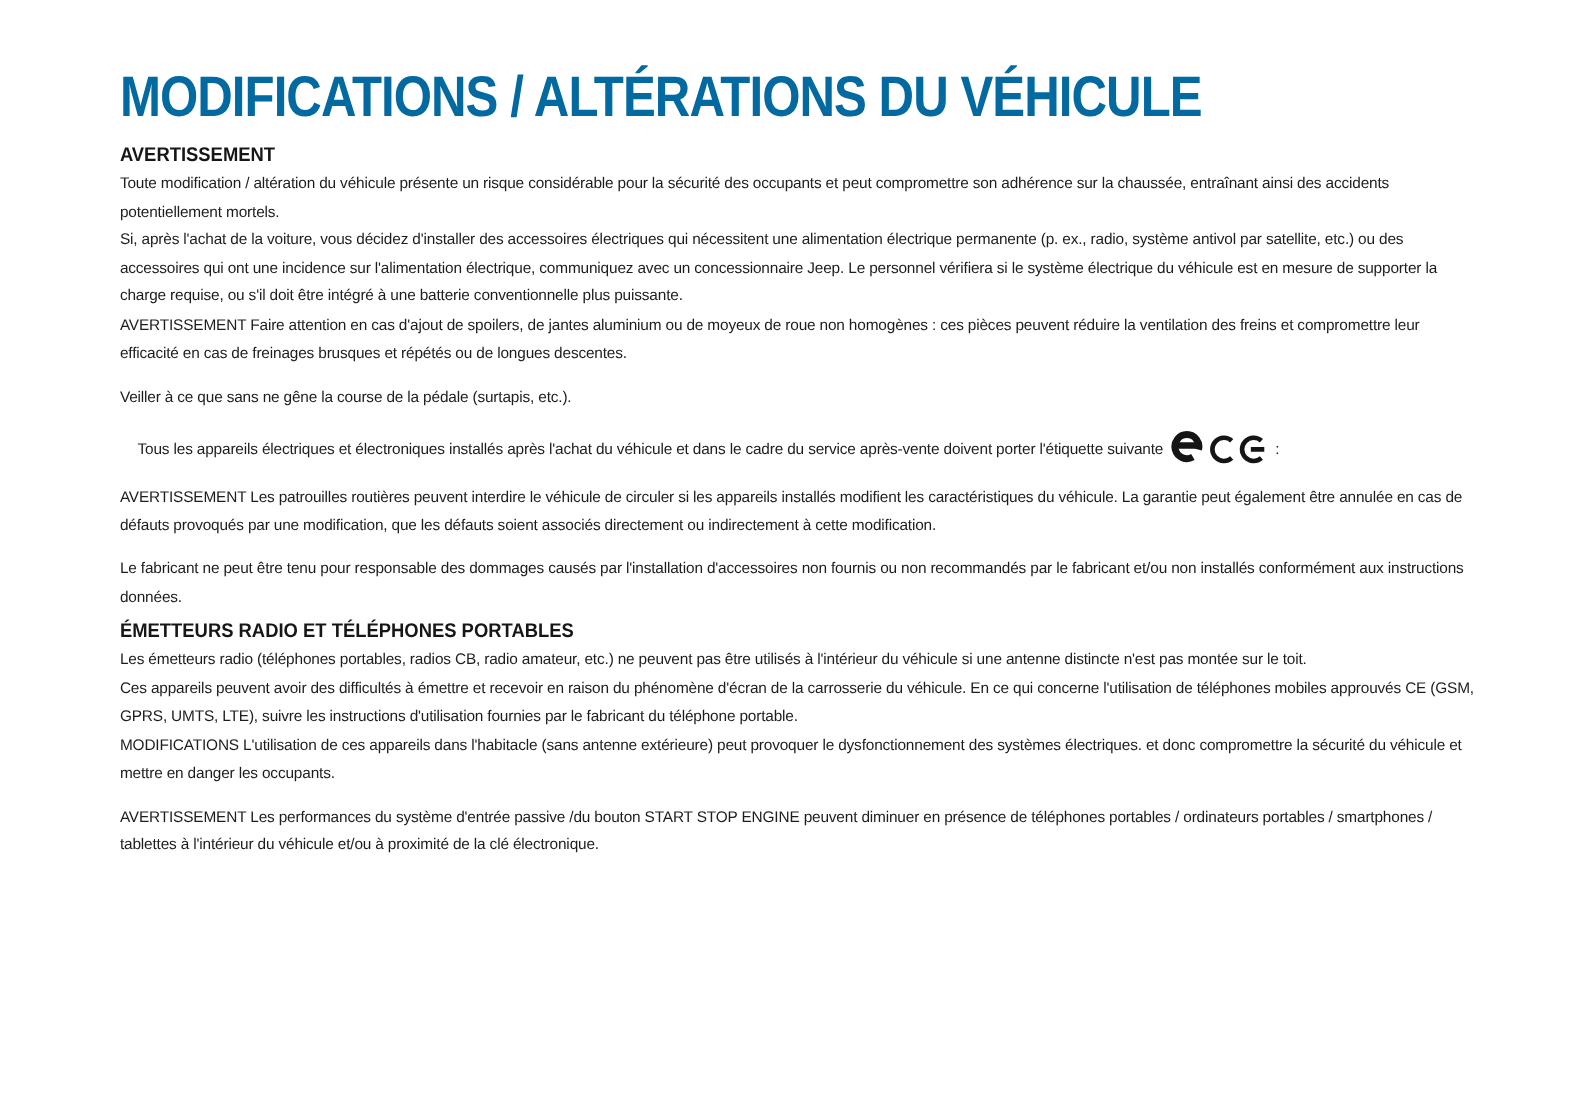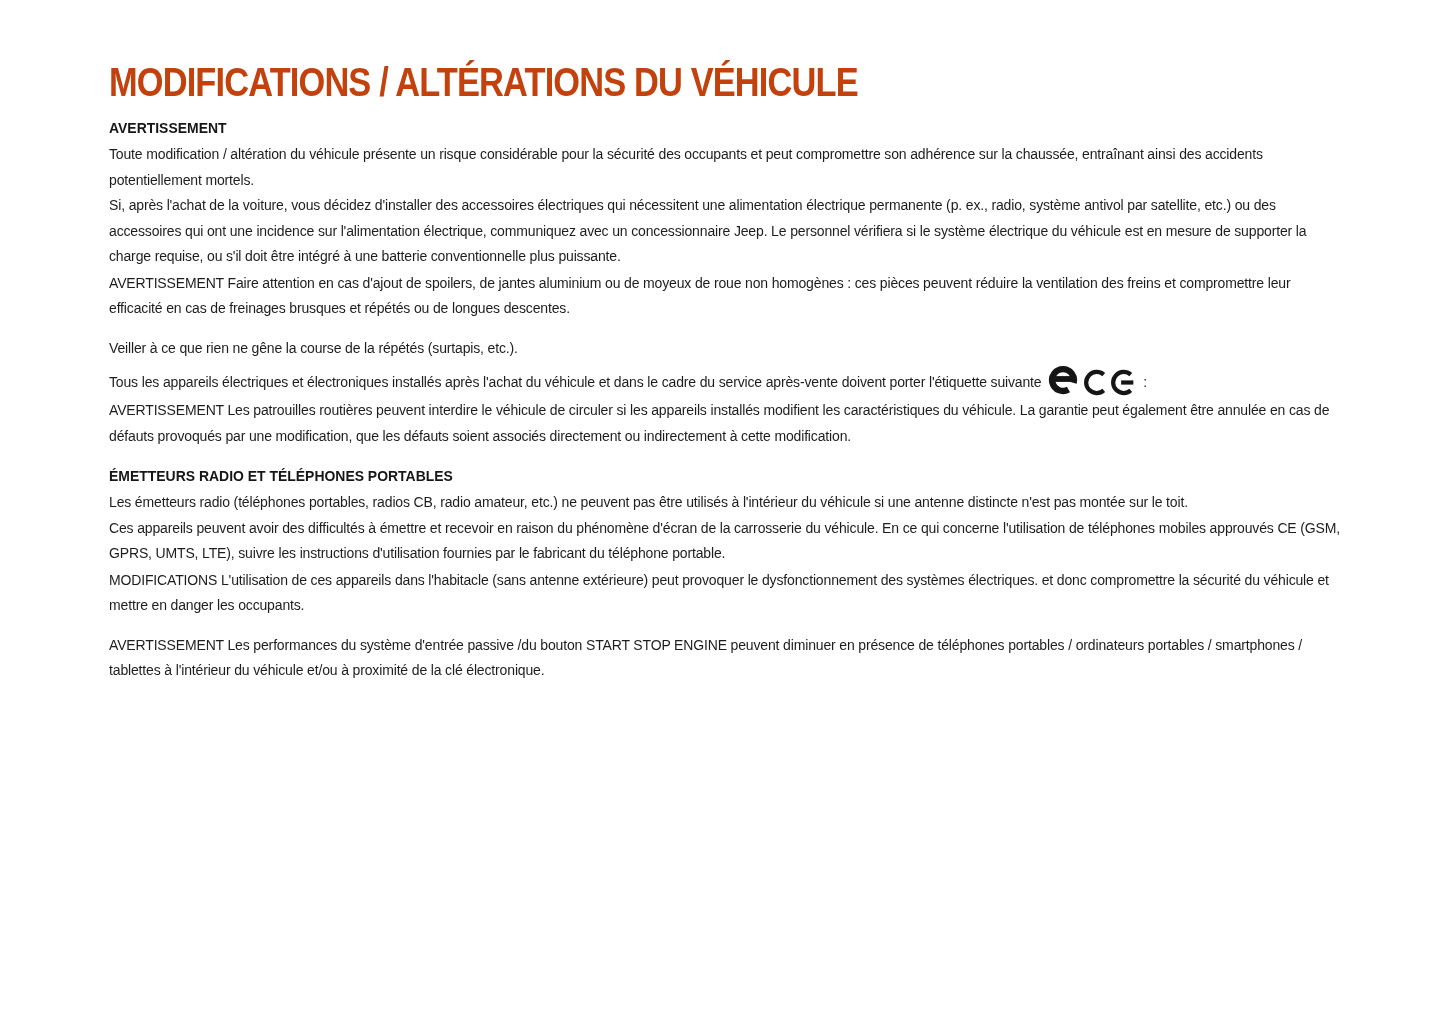--- a/index.html
+++ b/index.html
@@ -17,35 +17,35 @@
     color: #1c1c1c;
   }
   .content {
     position: absolute;
     left: 109px;
     top: 62px;
     width: 1235px;
   }
   h1.doc-title {
     margin: 0 0 13px 0;
-    font-size: 40px;
+    font-size: 52px;
     line-height: 1.0;
     font-weight: bold;
     letter-spacing: -1px;
     white-space: nowrap;
-    color: #c2410c;
+    color: #0369a1;
   }
   h1.doc-title .squeeze {
     display: inline-block;
     transform: scaleX(0.86);
     transform-origin: 0 50%;
   }
   h2.sec-heading {
     margin: 5px 0 1px 0;
-    font-size: 15px;
+    font-size: 18px;
     line-height: 26px;
     font-weight: bold;
     white-space: nowrap;
     color: #161616;
   }
   h2.sec-heading .squeeze {
     display: inline-block;
     transform: scaleX(0.93);
     transform-origin: 0 50%;
   }
@@ -54,21 +54,21 @@
     font-size: 14px;
     line-height: 25.5px;
     letter-spacing: -0.15px;
     color: #1d1d1d;
   }
   p.spaced {
     margin-top: 1px;
     margin-bottom: 14px;
   }
   p.label-line {
-    margin: 0;
+    margin: 16px;
   }
   .inline-mark {
     vertical-align: -10px;
     margin: 0 3px;
   }
   .inline-mark path {
     stroke: #151515;
     stroke-linecap: butt;
     fill: none;
   }
@@ -86,32 +86,33 @@
       <span class="squeeze">MODIFICATIONS / ALTÉRATIONS DU VÉHICULE</span>
     </h1>
 
     <h2 class="sec-heading">
       <span class="squeeze">AVERTISSEMENT</span>
     </h2>
     <p class="body-text">Toute modification / altération du véhicule présente un risque considérable pour la sécurité des occupants et peut compromettre son adhérence sur la chaussée, entraînant ainsi des accidents potentiellement mortels.</p>
 
     <p class="body-text">Si, après l'achat de la voiture, vous décidez d'installer des accessoires électriques qui nécessitent une alimentation électrique permanente (p. ex., radio, système antivol par satellite, etc.) ou des accessoires qui ont une incidence sur l'alimentation électrique, communiquez avec un concessionnaire Jeep. Le personnel vérifiera si le système électrique du véhicule est en mesure de supporter la charge requise, ou s'il doit être intégré à une batterie conventionnelle plus puissante.</p>
     <p class="body-text spaced">AVERTISSEMENT Faire attention en cas d'ajout de spoilers, de jantes aluminium ou de moyeux de roue non homogènes : ces pièces peuvent réduire la ventilation des freins et compromettre leur efficacité en cas de freinages brusques et répétés ou de longues descentes.</p>
-    <p class="body-text spaced" style="margin-bottom:2px;">Veiller à ce que rien ne gêne la course de la répétés (surtapis, etc.).</p>
+    <p class="body-text spaced" style="margin-bottom:2px;">Veiller à ce que sans ne gêne la course de la pédale (surtapis, etc.).</p>
 
     <p class="body-text label-line"><span>Tous les appareils électriques et électroniques installés après l'achat du véhicule et dans le cadre du service après-vente doivent porter l'étiquette suivante</span>
       <svg class="inline-mark" viewBox="0 0 33 37" width="30" height="34" aria-hidden="true">
         <path d="M28.1 21.6 A12 12 0 1 0 22.5 28.9" stroke-width="7"></path>
         <path d="M4.6 17.4 H28.4" stroke-width="6.4"></path>
       </svg><svg class="inline-mark" viewBox="0 0 64 34" width="54" height="29" aria-hidden="true">
         <path d="M23.4 7.7 A12.5 12.5 0 1 0 23.4 26.3" stroke-width="5"></path>
         <path d="M55.4 7.7 A12.5 12.5 0 1 0 55.4 26.3" stroke-width="5"></path>
         <path d="M44 17 H58.5" stroke-width="5"></path>
       </svg><span class="colon">:</span></p>
     <p class="body-text spaced">AVERTISSEMENT Les patrouilles routières peuvent interdire le véhicule de circuler si les appareils installés modifient les caractéristiques du véhicule. La garantie peut également être annulée en cas de défauts provoqués par une modification, que les défauts soient associés directement ou indirectement à cette modification.</p>
+    <p class="body-text spaced" style="margin-bottom:0;">Le fabricant ne peut être tenu pour responsable des dommages causés par l'installation d'accessoires non fournis ou non recommandés par le fabricant et/ou non installés conformément aux instructions données.</p>
 
     <h2 class="sec-heading">
       <span class="squeeze">ÉMETTEURS RADIO ET TÉLÉPHONES PORTABLES</span>
     </h2>
     <p class="body-text">Les émetteurs radio (téléphones portables, radios CB, radio amateur, etc.) ne peuvent pas être utilisés à l'intérieur du véhicule si une antenne distincte n'est pas montée sur le toit.</p>
     <p class="body-text">Ces appareils peuvent avoir des difficultés à émettre et recevoir en raison du phénomène d'écran de la carrosserie du véhicule. En ce qui concerne l'utilisation de téléphones mobiles approuvés CE (GSM, GPRS, UMTS, LTE), suivre les instructions d'utilisation fournies par le fabricant du téléphone portable.</p>
     <p class="body-text spaced">MODIFICATIONS L'utilisation de ces appareils dans l'habitacle (sans antenne extérieure) peut provoquer le dysfonctionnement des systèmes électriques. et donc compromettre la sécurité du véhicule et mettre en danger les occupants.</p>
     <p class="body-text spaced">AVERTISSEMENT Les performances du système d'entrée passive /du bouton START STOP ENGINE peuvent diminuer en présence de téléphones portables / ordinateurs portables / smartphones / tablettes à l'intérieur du véhicule et/ou à proximité de la clé électronique.</p>
 
   </div>

